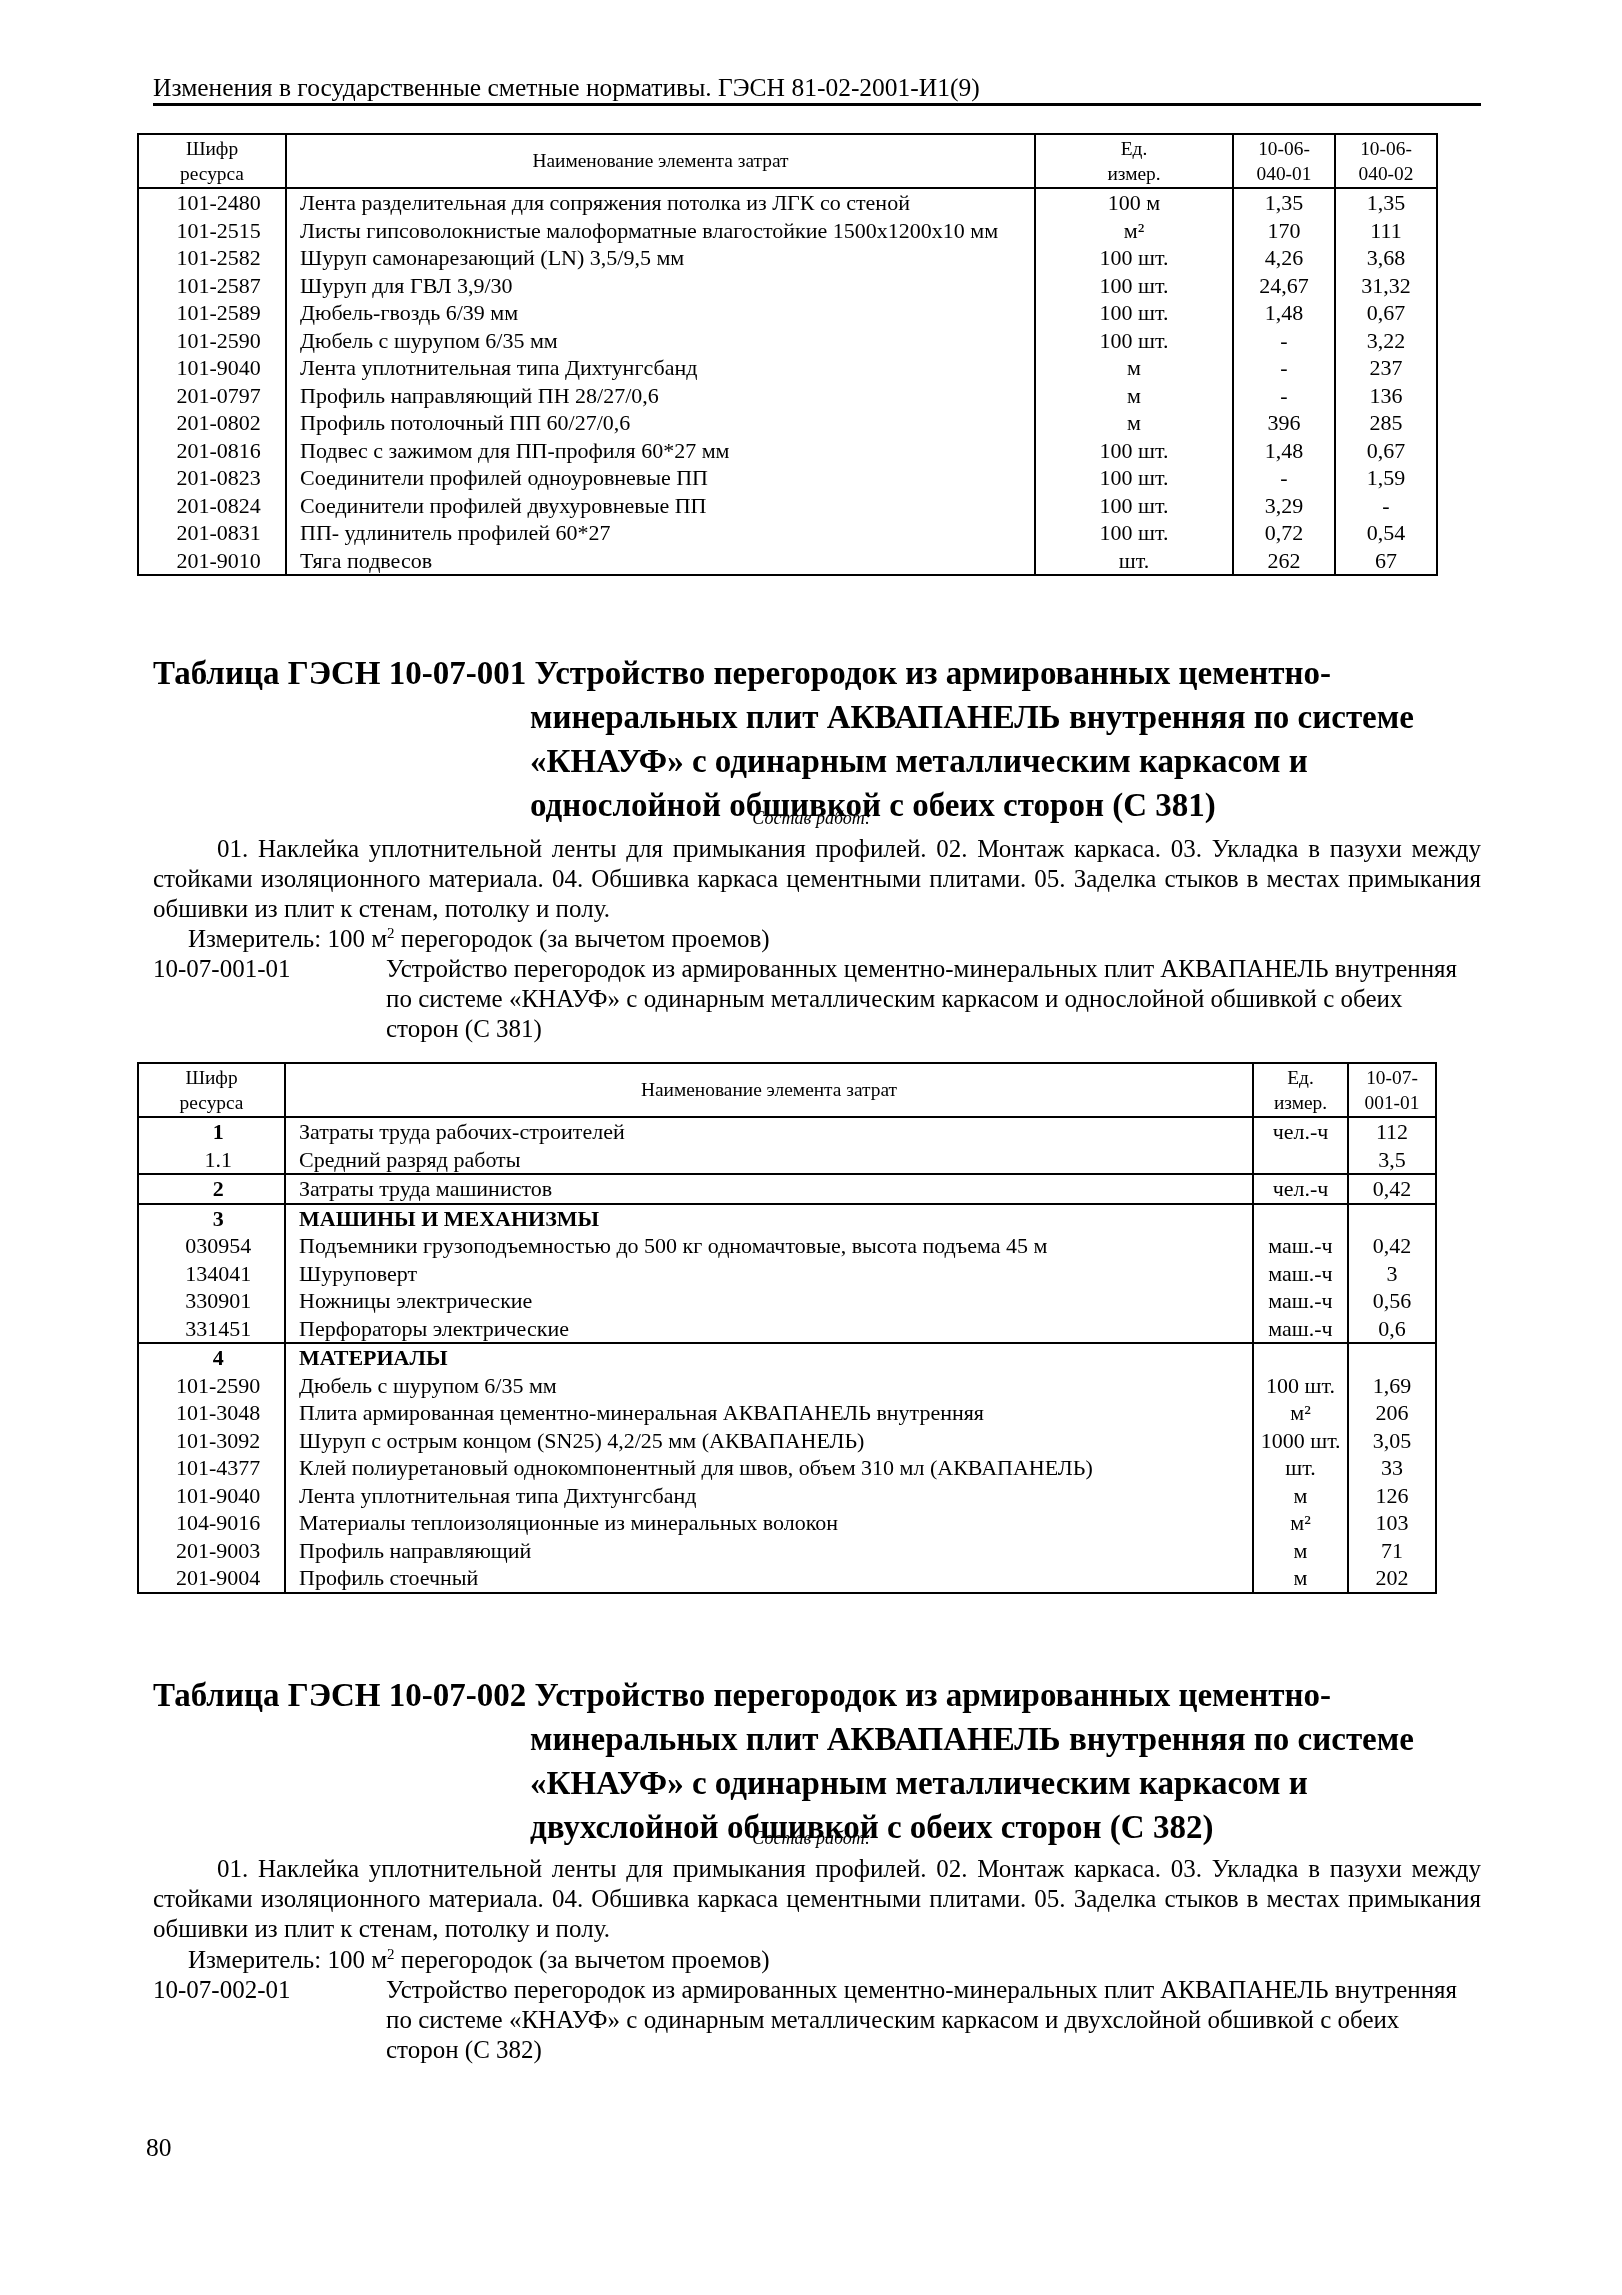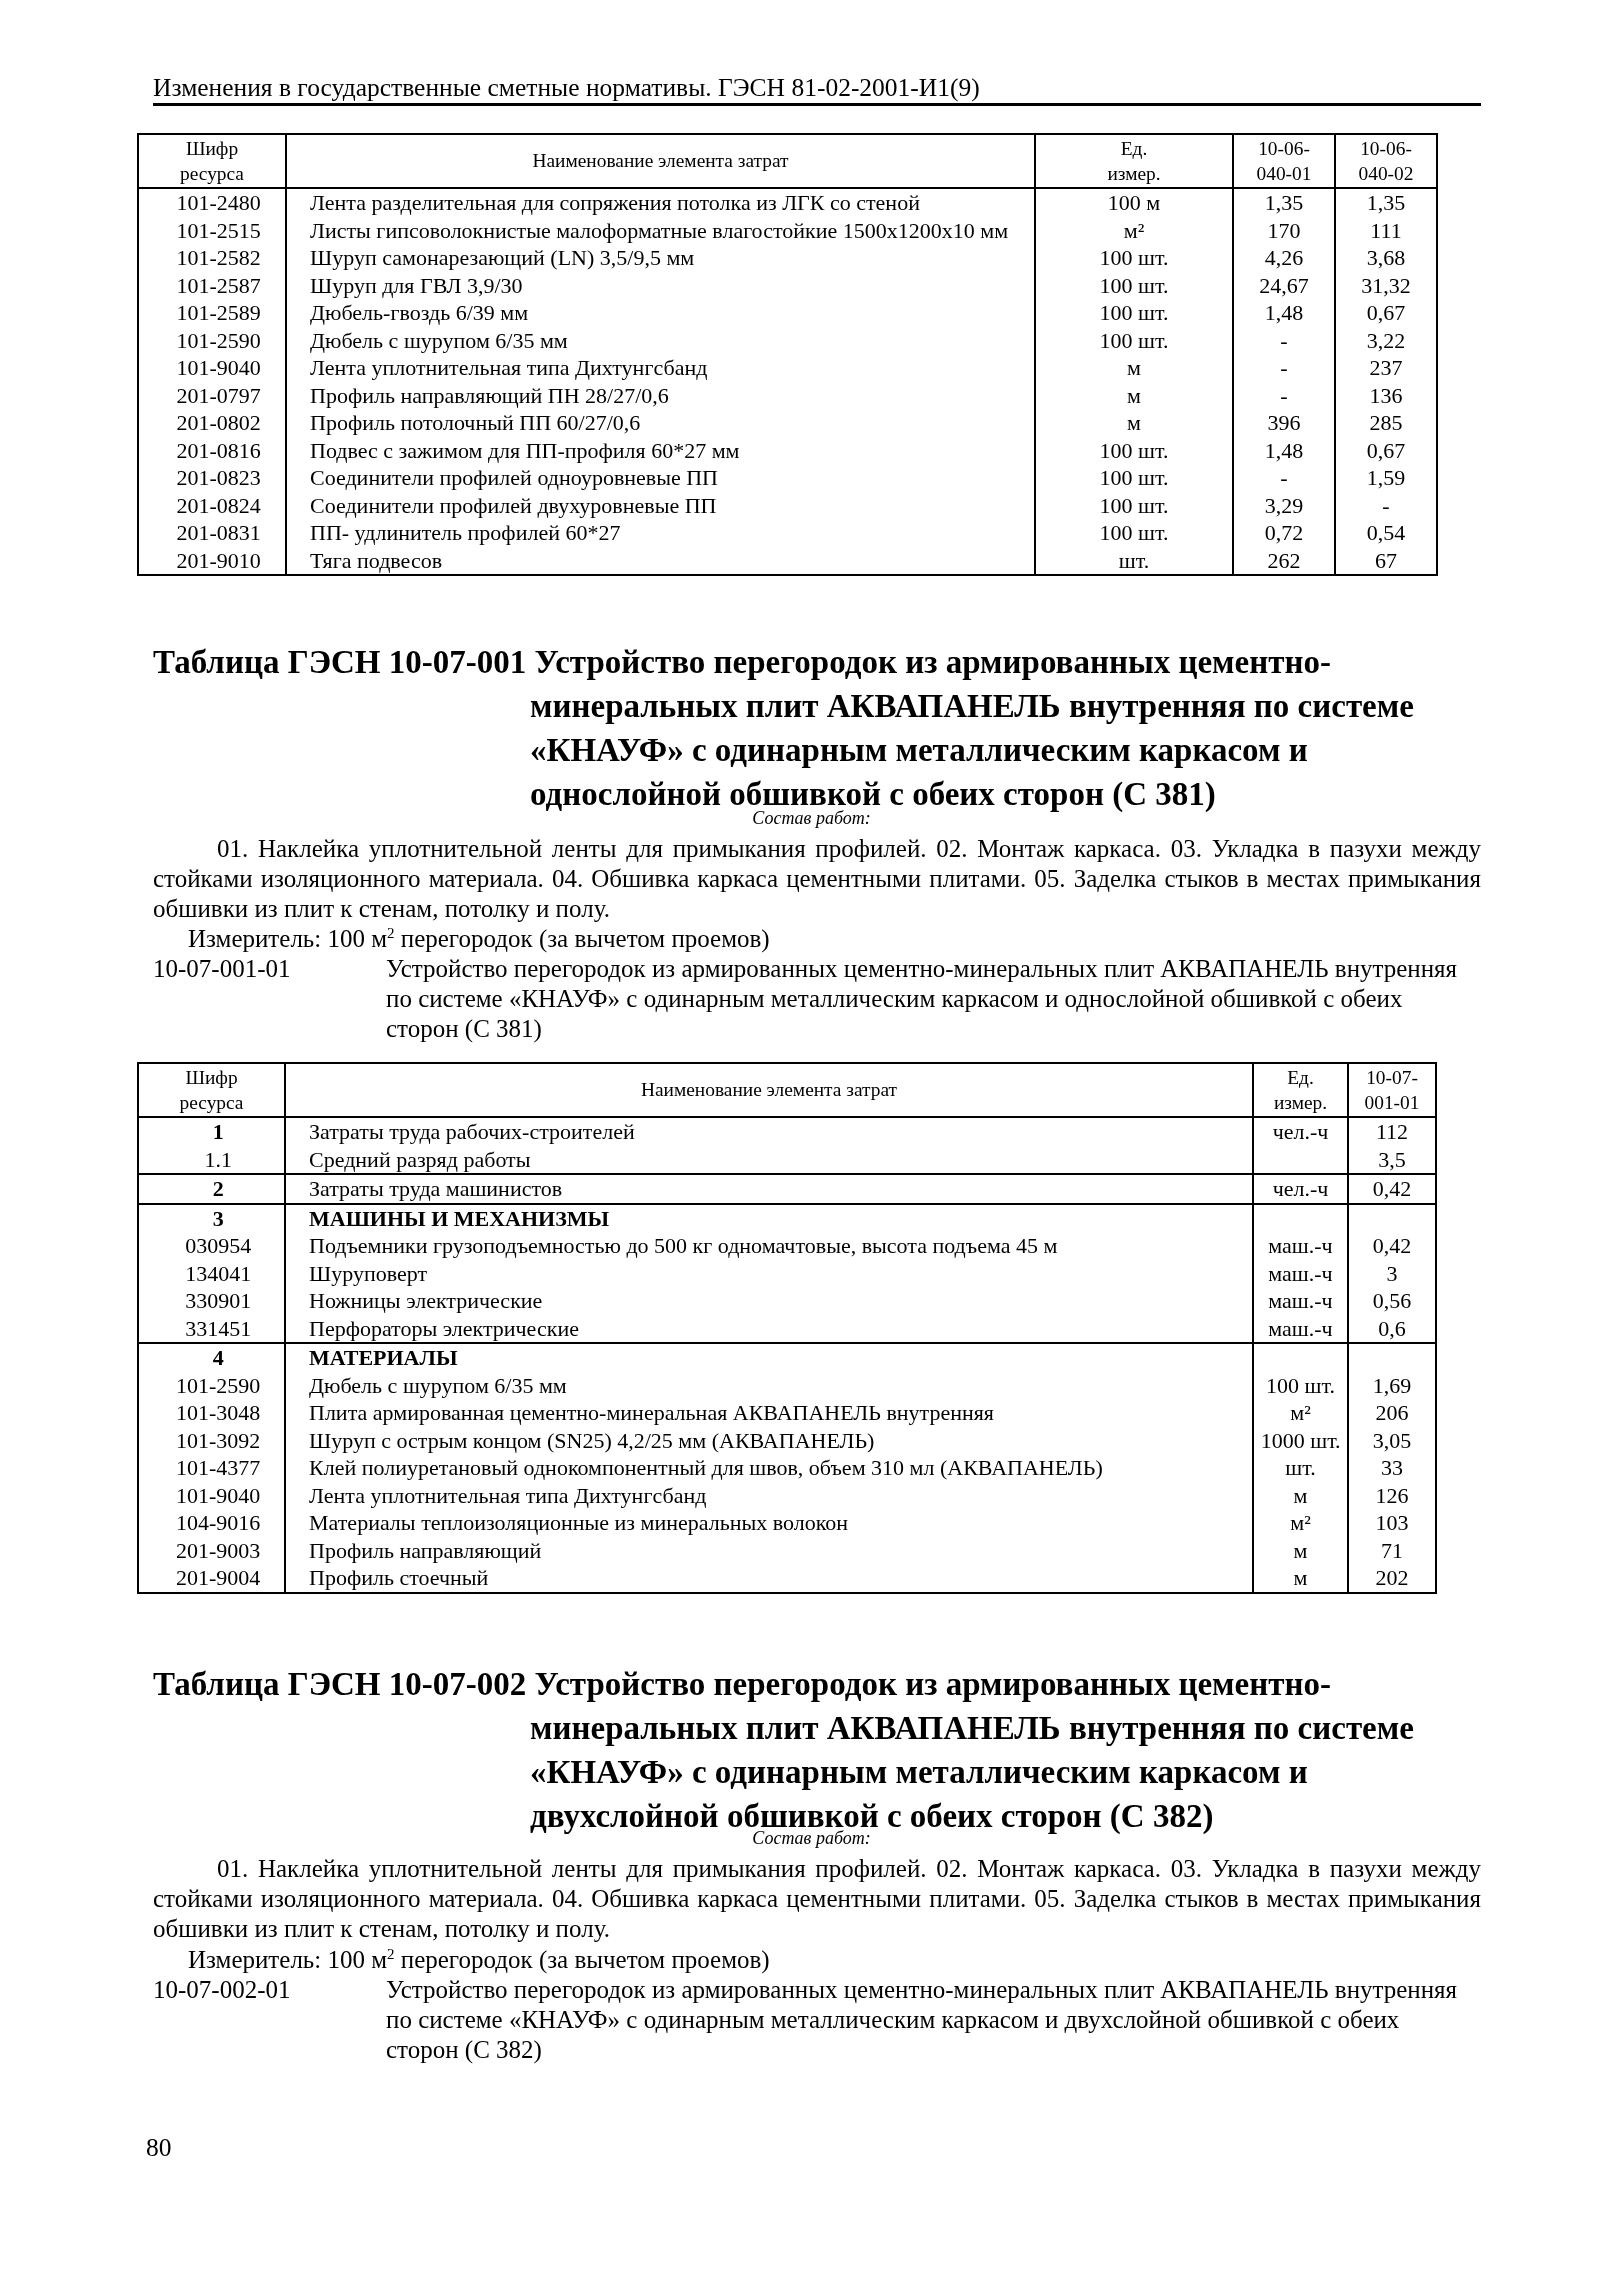--- a/index.html
+++ b/index.html
@@ -23,33 +23,33 @@
   table.res td, table.res th {
     border-left: 2px solid #000; border-right: 2px solid #000; padding: 0 6.7px;
     vertical-align: middle; font-weight: normal; white-space: nowrap; overflow: hidden;
   }
   table.res thead th {
     border-top: 2.7px solid #000; border-bottom: 2.7px solid #000;
     font-size: 19.4px; line-height: 25.5px; text-align: center; padding: 0.7px 2.7px;
   }
   table.res tbody tr:last-child td { border-bottom: 2.7px solid #000; }
   table.res td.code { text-align: center; padding-left: 20px; }
-  table.res td.name { text-align: left; padding-left: 23px; }
+  table.res td.name { text-align: left; padding-left: 13px; }
   table.res td.unit, table.res td.val { text-align: center; }
   table.res tr.group-start td { border-top: 2.7px solid #000; }
   table.res td.bold { font-weight: bold; }
 
   #t1 { top: 133px; }
   #t2 { top: 1062px; }
 
   .section-title {
     position: absolute; left: 153px; width: 1334px;
     font-weight: bold; font-size: 33px; line-height: 44px;
   }
-  .section-title .lead { white-space: nowrap; }
+  .section-title .lead { white-space: nowrap; margin-top: 11px; }
   .section-title .cont { padding-left: 377px; }
   #sec1 { top: 640px; }
   #sec2 { top: 1662px; }
 
   .works-label {
     position: absolute; left: 0; width: 1623px; text-align: center;
     font-style: italic; font-size: 18px; line-height: 29.5px;
   }
   #wl1 { top: 804px; }
   #wl2 { top: 1824px; }

